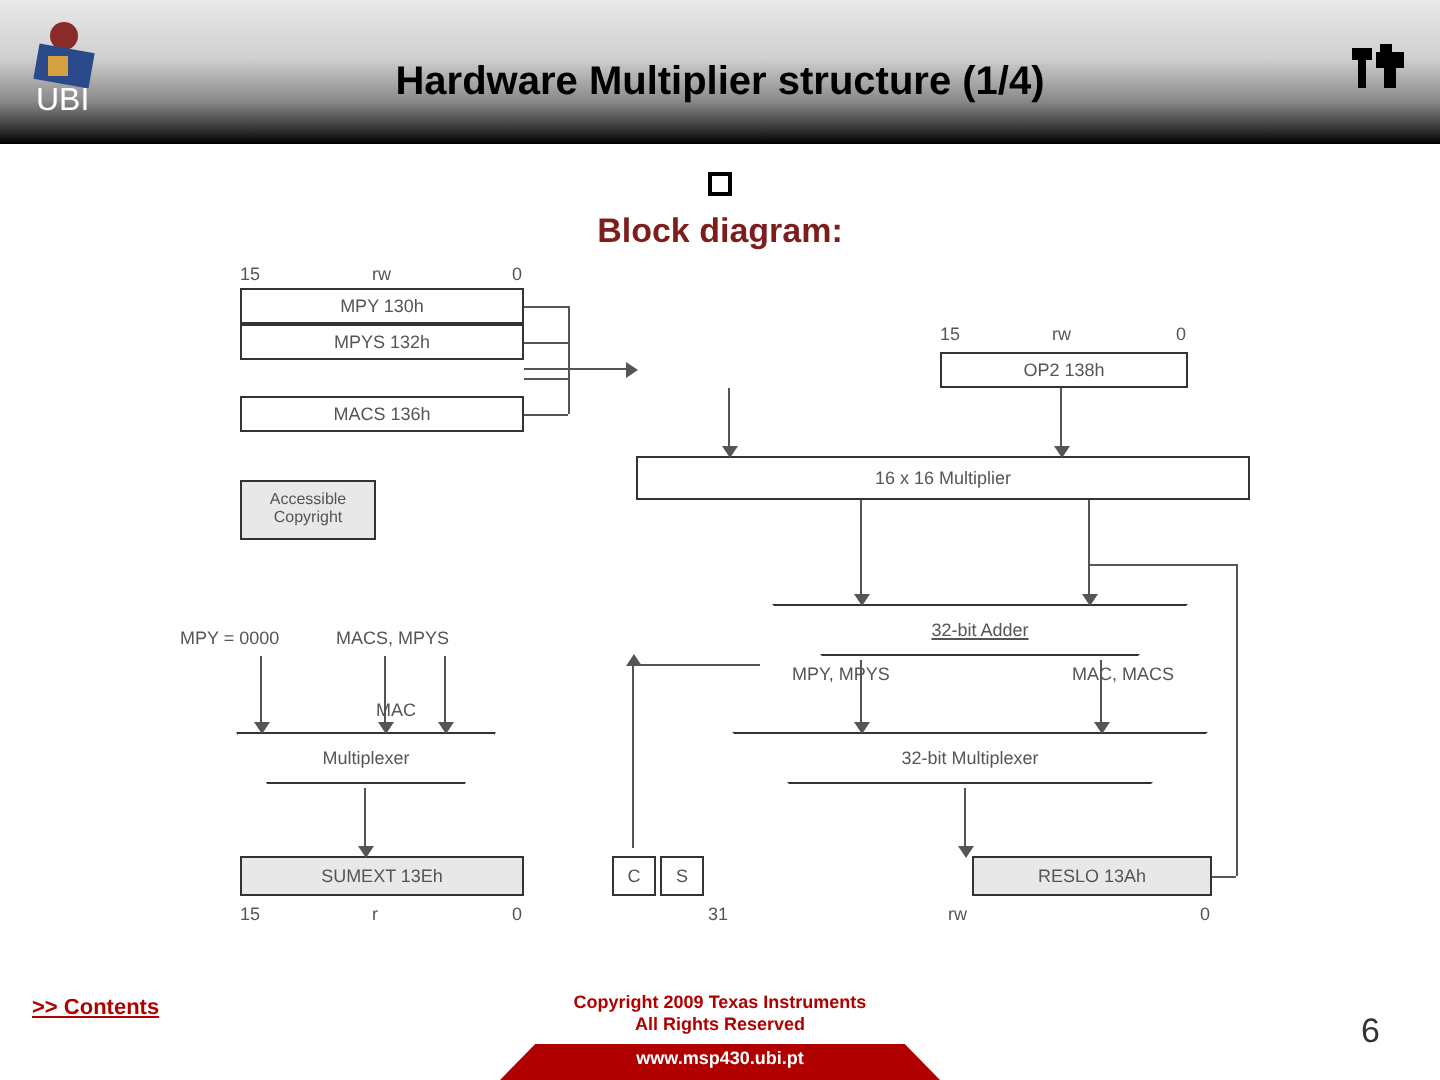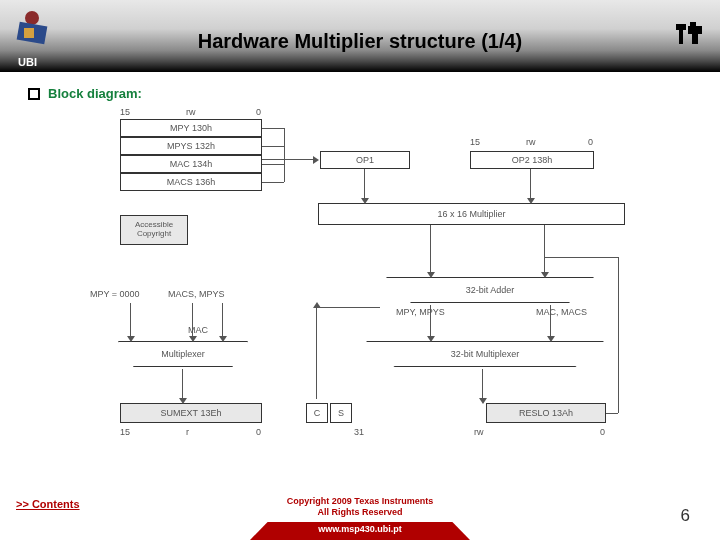--- a/index.html
+++ b/index.html
@@ -2,24 +2,24 @@
 <html><head>
 <meta charset="utf-8">
 <style>
   * { margin: 0; padding: 0; box-sizing: border-box; }
   body { width: 720px; height: 540px; font-family: Verdana, Arial, sans-serif; background: #fff; position: relative; overflow: hidden; }
 
   .header-bar { position: relative; height: 72px; background: linear-gradient(to bottom, #e8e8e8 0%, #d0d0d0 40%, #8a8a8a 70%, #4a4a4a 85%, #000 100%); display: flex; align-items: center; }
   .logo-left { width: 44px; height: 44px; position: absolute; left: 10px; top: 6px; }
   .title { flex: 1; text-align: center; font-weight: bold; font-size: 20px; color: #000; padding-top: 10px; }
   .logo-right { position: absolute; right: 12px; top: 16px; width: 36px; height: 36px; }
-  .ubi { position: absolute; left: 18px; top: 56px; color: #fff; font-size: 11px; font-weight: bold; }
+  .ubi { position: absolute; left: 18px; top: 42px; color: #fff; font-size: 16px; font-weight: normal; }
 
   .body-area { padding: 14px 28px 0 28px; }
-  .bullet-line { font-size: 13px; font-weight: bold; color: #15803d; display: flex; align-items: center; gap: 8px; }
+  .bullet-line { font-size: 17px; font-weight: bold; color: #7f1d1d; display: flex; align-items: center; gap: 8px; flex-direction: column; }
   .bullet-box { width: 12px; height: 12px; border: 2px solid #000; display: inline-block; }
 
   .diagram { position: relative; width: 540px; height: 360px; margin: 6px auto 0 auto; font-family: Arial, sans-serif; font-size: 9px; color: #555; }
   .reg { position: absolute; border: 1px solid #333; background: #fff; display: flex; align-items: center; justify-content: center; font-size: 9px; color: #555; }
   .shade { background: #e8e8e8; }
   .lbl { position: absolute; font-size: 9px; color: #555; }
 
   
   .trap { position: absolute; background: #fff; border: 1px solid #333; display:flex; align-items:center; justify-content:center; font-size:9px; color:#555; }
   .trap.down { clip-path: polygon(0 0, 100% 0, 88% 100%, 12% 100%); }
@@ -62,34 +62,32 @@
     <span>Block diagram:</span>
   </div>
 
   <div class="diagram">
 
     <span class="lbl" style="left:30px; top:0;">15</span>
     <span class="lbl" style="left:96px; top:0;">rw</span>
     <span class="lbl" style="left:166px; top:0;">0</span>
     <div class="reg" style="left:30px; top:12px; width:142px; height:18px;">MPY 130h</div>
     <div class="reg" style="left:30px; top:30px; width:142px; height:18px;">MPYS 132h</div>
-    <div class="reg" style="left:30px; top:48px; width:142px; height:18px;">MAC 134h</div>
     <div class="reg" style="left:30px; top:66px; width:142px; height:18px;">MACS 136h</div>
 
     <div class="reg shade" style="left:30px; top:108px; width:68px; height:30px; font-size:8px; text-align:center; line-height:1.1;">Accessible Copyright</div>
 
-    <div class="reg" style="left:230px; top:44px; width:90px; height:18px;">OP1</div>
     <span class="lbl" style="left:380px; top:30px;">15</span>
     <span class="lbl" style="left:436px; top:30px;">rw</span>
     <span class="lbl" style="left:498px; top:30px;">0</span>
     <div class="reg" style="left:380px; top:44px; width:124px; height:18px;">OP2 138h</div>
 
     <div class="reg" style="left:228px; top:96px; width:307px; height:22px;">16 x 16 Multiplier</div>
 
-    <div class="trap down" style="left:296px; top:170px; width:208px; height:26px;">32-bit Adder</div>
+    <div class="trap down" style="left:296px; top:170px; width:208px; height:26px;text-decoration:underline;">32-bit Adder</div>
 
     <span class="lbl" style="left:306px; top:200px;">MPY, MPYS</span>
     <span class="lbl" style="left:446px; top:200px;">MAC, MACS</span>
 
     <span class="lbl" style="left:0px; top:182px;">MPY = 0000</span>
     <span class="lbl" style="left:78px; top:182px;">MACS, MPYS</span>
     <span class="lbl" style="left:98px; top:218px;">MAC</span>
 
     <div class="trap down" style="left:28px; top:234px; width:130px; height:26px;">Multiplexer</div>
     <div class="trap down" style="left:276px; top:234px; width:238px; height:26px;">32-bit Multiplexer</div>

